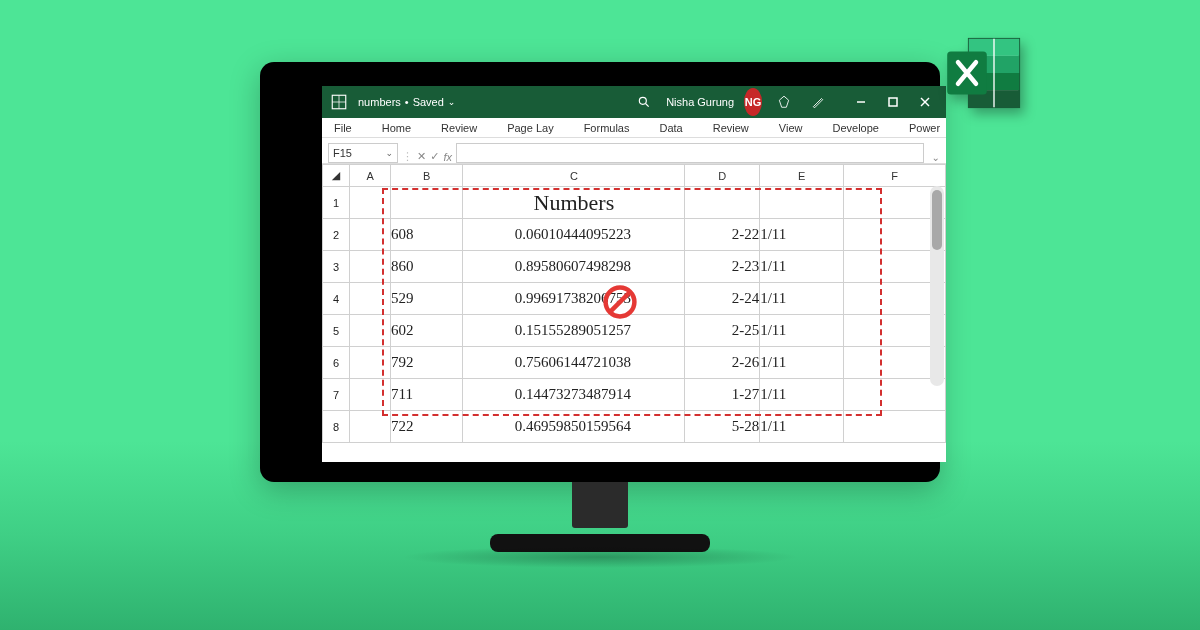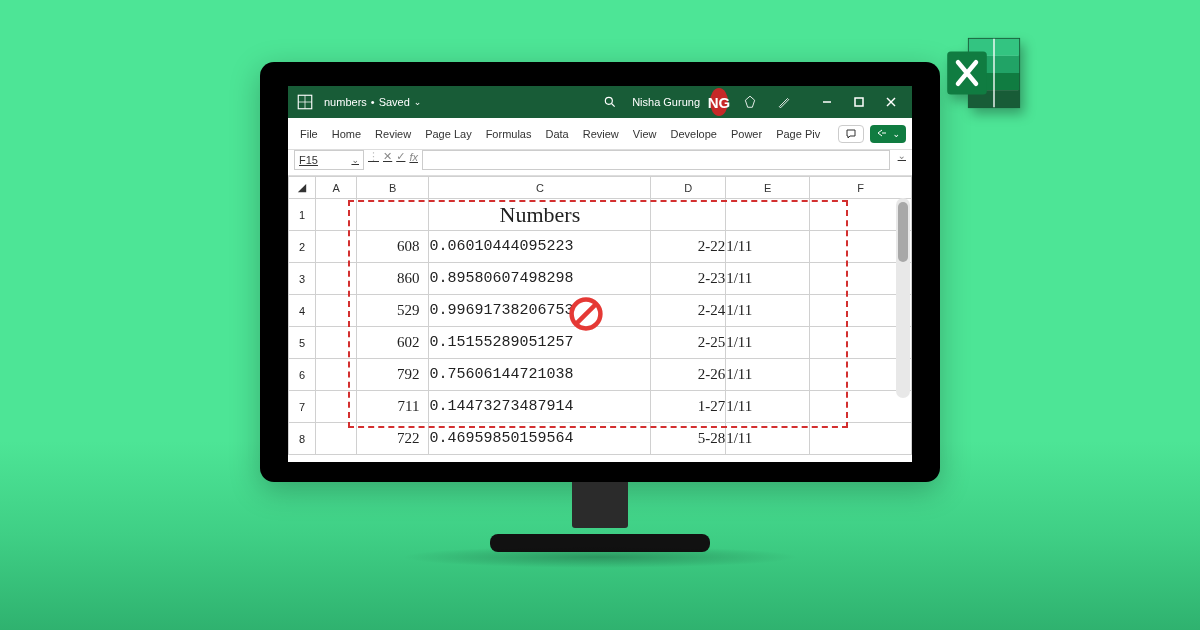--- a/index.html
+++ b/index.html
@@ -26,66 +26,67 @@
   padding: 24px 28px 20px 28px;
   box-shadow: 0 8px 30px rgba(0,0,0,0.25);
 }
 .screen {
   width: 100%;
   height: 100%;
   background: #fca5a5;
   display: flex;
   flex-direction: column;
   overflow: hidden;
+  margin-left: 34px;
 }
 .titlebar {
   height: 32px;
   background: #185c37;
   display: flex;
   align-items: center;
   padding: 0 8px;
   gap: 10px;
   color: #fff;
   font-size: 11px;
 }
 .titlebar .xl-mini {
   width: 18px; height: 18px; display: flex; align-items: center; justify-content: center;
 }
 .titlebar .docname { display: flex; align-items: center; gap: 4px; }
 .titlebar .spacer { flex: 1; }
 .titlebar .icon-btn { width: 24px; height:24px; display:flex; align-items:center; justify-content:center; cursor:pointer; }
 .avatar-badge {
   width: 18px; height: 28px; border-radius: 50%; background: #c62828; color:#fff;
-  font-size: 15px; display:flex; align-items:center; justify-content:center; font-weight:600;
+  font-size: 11px; display:flex; align-items:center; justify-content:center; font-weight:600;
 }
 .win-btns { display:flex; gap:6px; margin-left:8px; }
 .win-btn { width:26px; height:24px; display:flex; align-items:center; justify-content:center; cursor:pointer; color:#fff; }
 
 .ribbon-tabs {
-  height: 32px;
+  height: 20px;
   background: #fff;
   border-bottom: 1px solid #ddd;
   display:flex;
   align-items:center;
   font-size: 11px;
   color:#333;
   padding: 0 6px;
-  gap: 2px;
+  gap: 18px;
 }
 .ribbon-tabs .tab { padding: 4px 6px; cursor:pointer; white-space:nowrap; }
 .ribbon-tabs .right-icons { margin-left:auto; display:flex; gap:6px; }
 .pill-btn {
   border:1px solid #ccc; border-radius:4px; padding:2px 6px; display:flex; align-items:center; gap:4px;
   background:#fff; cursor:pointer;
 }
 .share-btn { background:#107c41; color:#fff; border:none; }
 
 .formula-row {
-  height: 26px; display:flex; align-items:flex-start; border-bottom:1px solid #ddd;
-  font-size:11px; color:#333; padding: 0 6px; gap:4px; background:#fff;text-decoration:underline;
+  height: 26px; display:flex; align-items:flex-end; border-bottom:1px solid #ddd;
+  font-size:11px; color:#333; padding: 0 6px; gap:4px; background:#fff;
 }
 .name-box {
   width: 70px; height: 20px; border:1px solid #ccc; padding: 1px 4px; display:flex; align-items:center;
   justify-content: space-between; background:#fff;
 }
 .fx-controls { display:flex; align-items:center; gap:4px; color:#888; }
 .fx-controls .sep { color:#bbb; }
 .formula-input {
   flex:1; height:20px; border:1px solid #ccc; padding:1px 4px; background:#fff;
 }
@@ -103,22 +104,22 @@
 }
 .col-corner { width: 24px; background:#f3f3f3; }
 .col-A { width: 36px; }
 .col-B { width: 64px; }
 .col-C { width: 196px; }
 .col-D { width: 66px; }
 .col-E { width: 74px; }
 .col-F { width: 90px; }
 .row-hdr { background:#fff; text-align:center; font-size:11px; color:#333; width:24px; }
 .sel-col { background:#e6e6e6; }
-td.num-c { text-align:left; padding-right:2px; font-family: Liberation Mono, monospace; }
-td.num-b { text-align:right; padding-right:9px; font-family: Georgia, serif; }
+td.num-c { text-align:center; padding-right:2px; font-family: Liberation Serif, serif; }
+td.num-b { text-align:left; padding-right:16px; font-family: Georgia, serif; }
 td.num-d { text-align:right; padding-left:4px; font-family: Georgia, serif; }
 td.num-e { text-align:left; padding-right:4px; font-family: Georgia, serif; }
 .hdr-cell { text-align:center; font-family: "Times New Roman", serif; font-weight: 900; font-size: 22px; }
 
 .dashed-box {
   position:absolute; border:2px dashed #d32f2f; pointer-events:none;
   left: 60px; top: 24px; width: 500px; height: 228px;
 }
 .no-sign {
   position:absolute; left: 280px; top: 120px; width:36px; height:36px; pointer-events:none;

